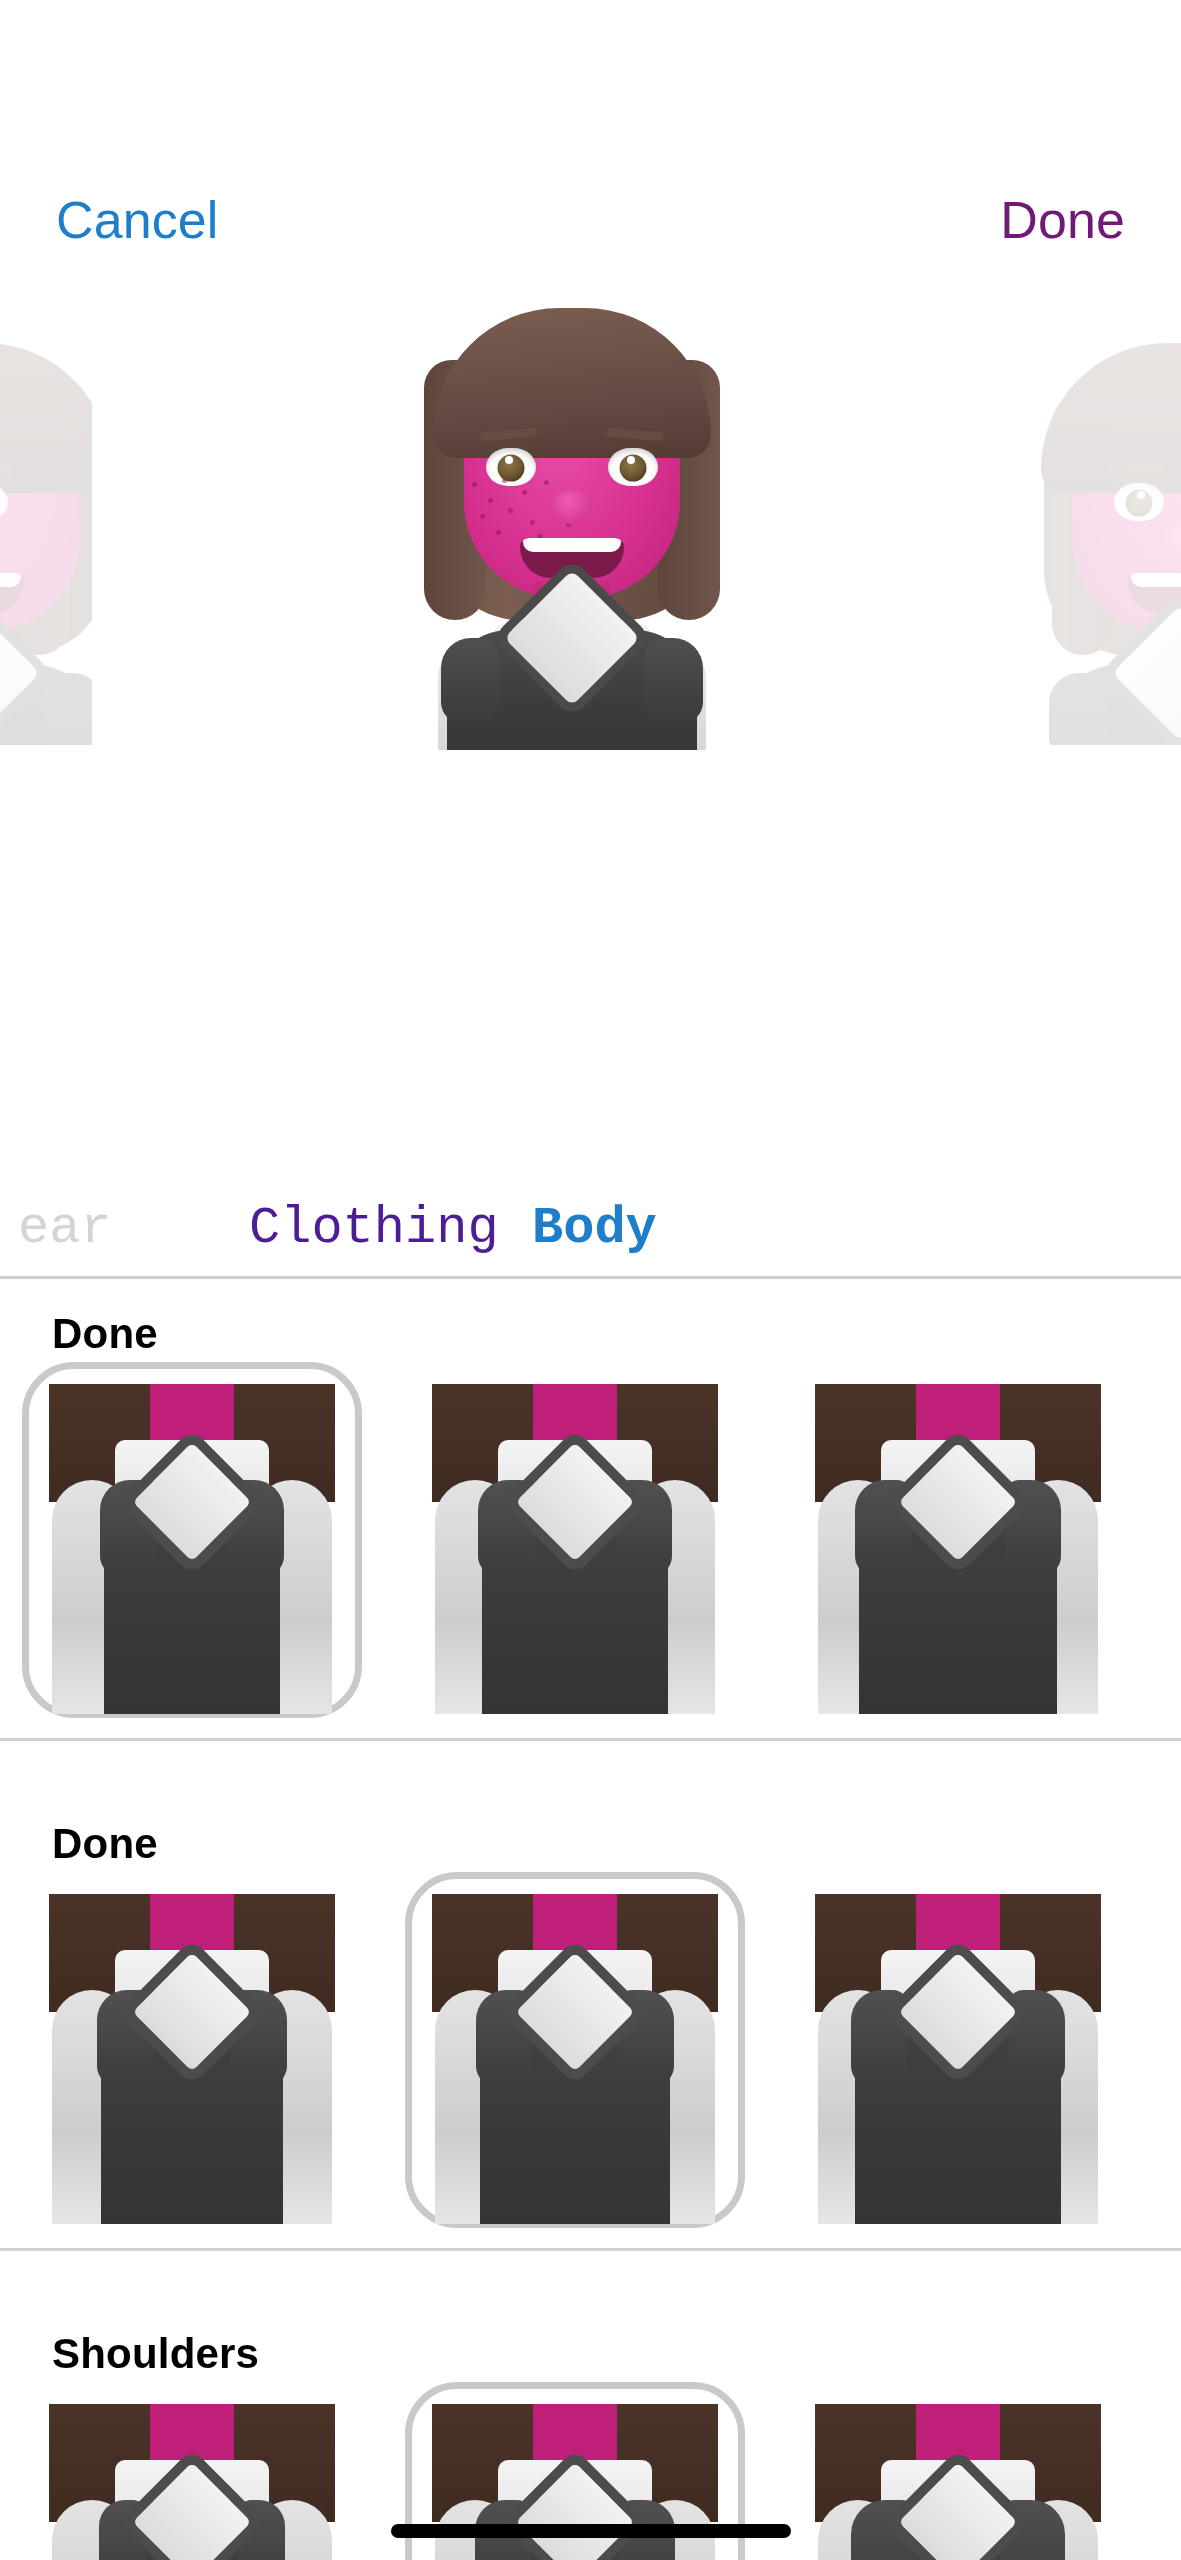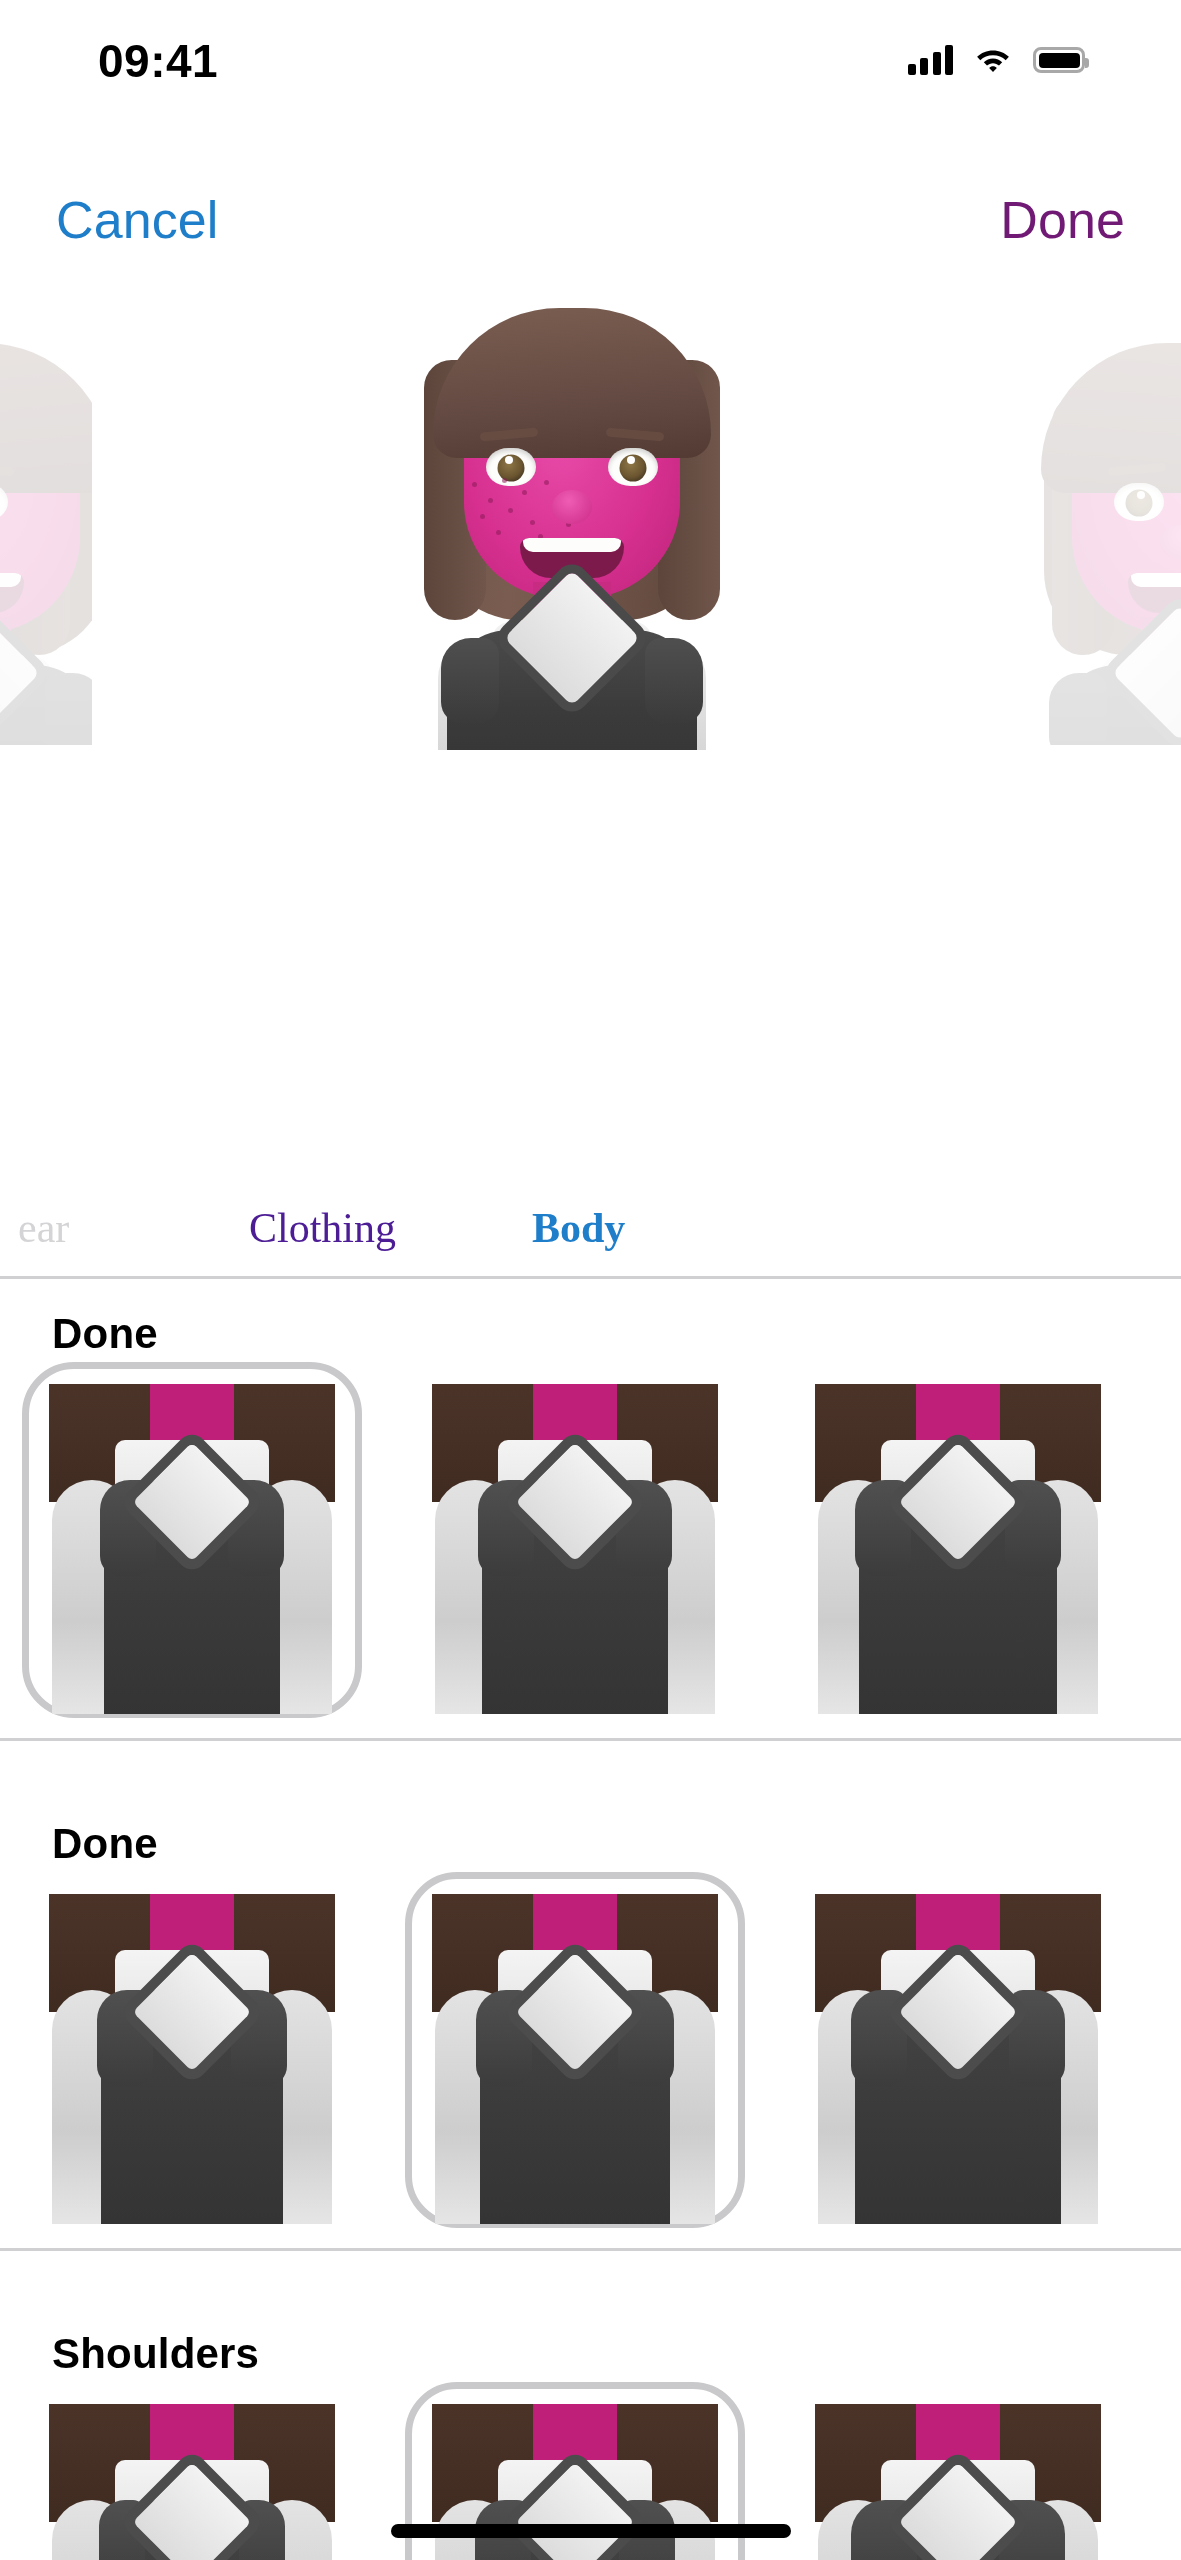--- a/index.html
+++ b/index.html
@@ -233,23 +233,23 @@
   .vest-shoulder-l { left:-6px; }
   .vest-shoulder-r { right:-6px; border-radius:16px 30px 22px 22px; }
 
   
   .tab-bar {
     position:absolute; top:1180px; left:0;
     width:1181px; height:96px;
     display:flex; align-items:center;
   }
   .tab {
-    font-size:42px; font-weight:400;
+    font-size:52px; font-weight:400;
     background:none; border:none;
-    font-family:Liberation Serif, serif;
+    font-family:Liberation Mono, monospace;
     cursor:pointer;
     white-space:nowrap;
   }
   .tab-partial {
     position:absolute; left:18px;
     color:#d4d4d6;
   }
   .tab-clothing {
     position:absolute; left:249px;
     color:#4c1d95;
@@ -384,41 +384,20 @@
     width:400px; height:14px;
     border-radius:8px;
     background:#000;
   }
 </style>
 </head>
 <body>
 
 <div id="screen">
 
-  <div class="status-bar">
-    <div class="status-time">09:41</div>
-    <div class="status-icons">
-      <span class="sig-bars">
-        <i></i>
-          <i></i>
-          <i></i>
-          <i></i>
-      </span>
-      <span>
-        <svg class="wifi-ic" viewBox="0 0 36 28">
-          <path d="M18 4.5C11.8 4.5 6.2 6.9 2.1 10.8l3.2 3.4C8.6 11 13 9.2 18 9.2s9.4 1.8 12.7 5l3.2-3.4C29.8 6.9 24.2 4.5 18 4.5z" fill="#000"></path>
-          <path d="M18 12.6c-3.6 0-6.8 1.4-9.2 3.7l3.2 3.3c1.6-1.5 3.7-2.4 6-2.4s4.4.9 6 2.4l3.2-3.3c-2.4-2.3-5.6-3.7-9.2-3.7z" fill="#000"></path>
-          <path d="M18 20.3c-1.5 0-2.8.6-3.8 1.6l3.8 4 3.8-4c-1-1-2.3-1.6-3.8-1.6z" fill="#000"></path>
-        </svg>
-      </span>
-      <span class="batt">
-        <span class="batt-fill"></span>
-      </span>
-    </div>
-  </div>
 
   <div class="nav-bar">
     <button class="nav-btn nav-cancel">Cancel</button>
     <button class="nav-btn nav-done">Done</button>
   </div>
 
   <div class="carousel">
 
     <div class="av-wrap av-left">
       <div class="figure">

